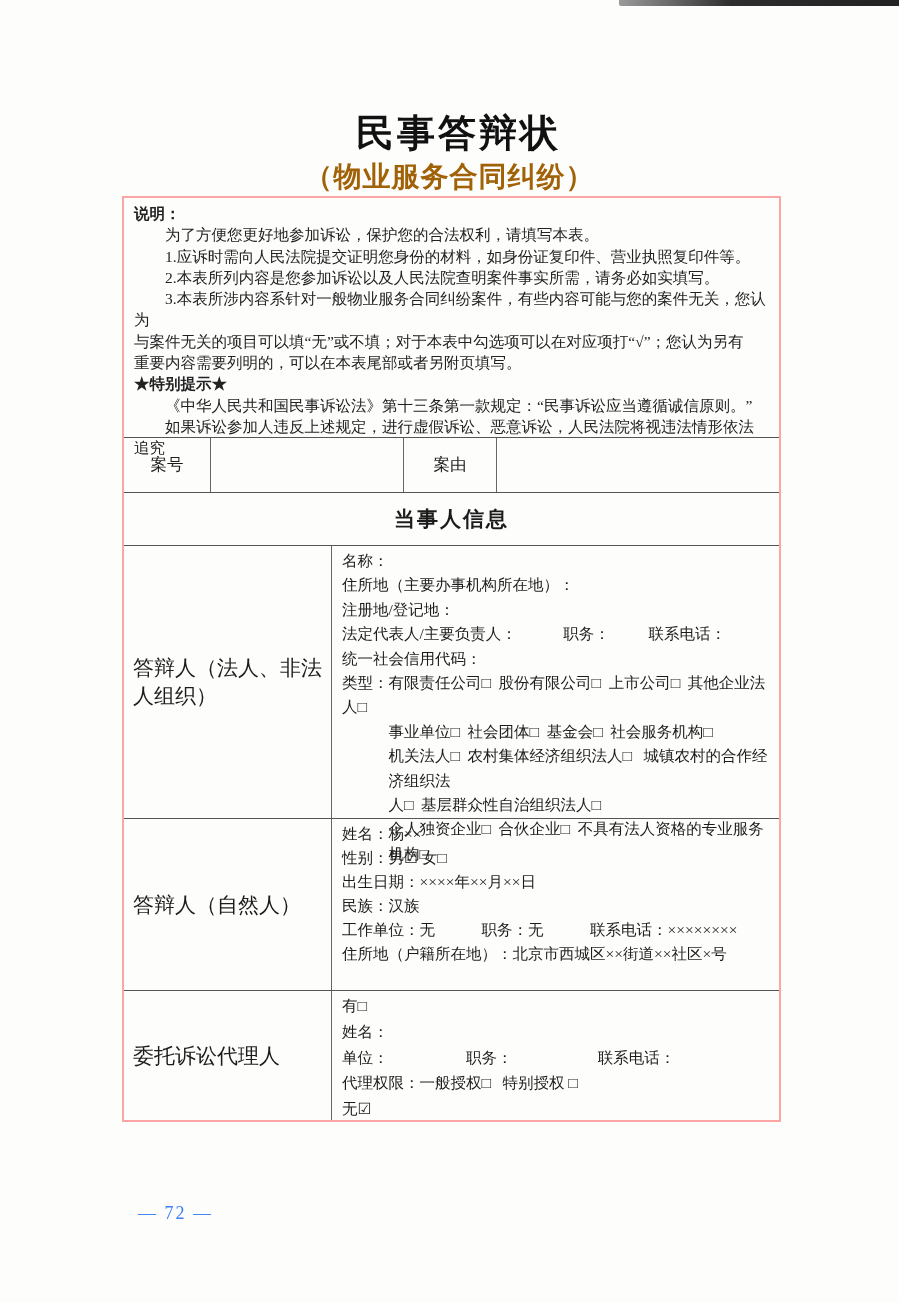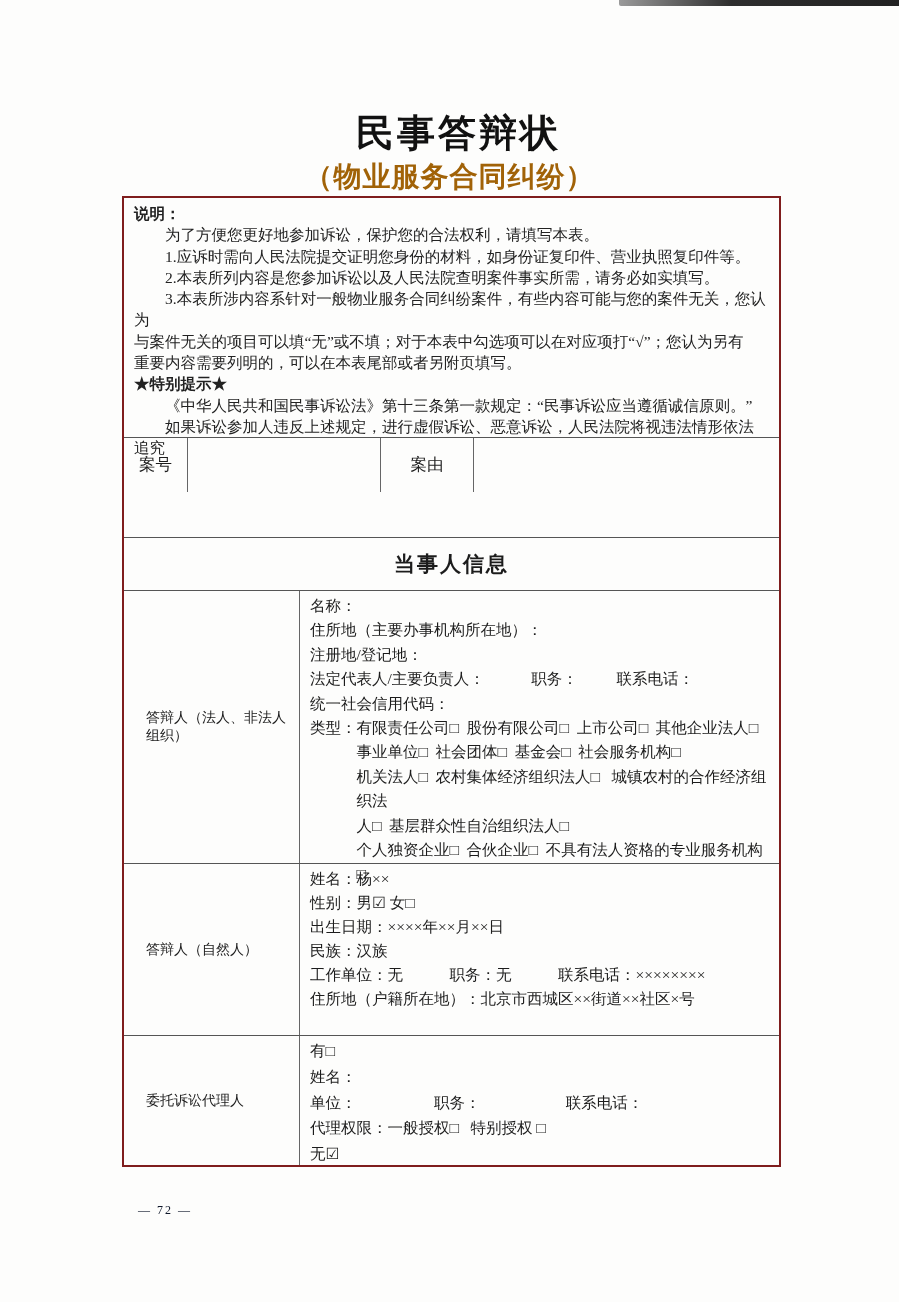--- a/index.html
+++ b/index.html
@@ -22,68 +22,68 @@
     text-align: center; font-size: 38px; font-weight: bold;
     letter-spacing: 3px; color: #111;
   }
   .subtitle {
     position: absolute; top: 158px; left: 0; width: 100%;
     text-align: center; font-size: 28px; font-weight: bold;
     letter-spacing: 1px; color: #a16207;
   }
   .doc-table {
     position: absolute; left: 122px; top: 196px; width: 659px;
-    border: 2px solid #7f1d1d;
+    border: 2px solid #fca5a5;
     background: #fdfdfc;
   }
   .instructions {
     height: 239px;
     padding: 5px 10px 4px 10px;
     font-size: 15.5px; line-height: 21.3px;
     color: #222;
   }
   .instructions .head { font-weight: bold; }
   .ind { text-indent: 2em; }
   .line { white-space: pre-wrap; }
   .case-row {
     display: flex; height: 55px;
     border-top: 1.5px solid #555;
   }
   .case-row .cell {
     display: flex; align-items: center; justify-content: center;
     font-size: 16.5px;
   }
-  .c-label1 { width: 64px; border-right: 1px solid #666; }
+  .c-label1 { width: 87px; border-right: 1px solid #666; }
   .c-val1   { width: 193px; border-right: 1px solid #666; }
   .c-label2 { width: 93px; border-right: 1px solid #666; }
   .c-val2   { flex: 1; }
   .party-header {
     height: 53px; border-top: 1.5px solid #555;
     display: flex; align-items: center; justify-content: center;
-    font-size: 21px; font-weight: bold; letter-spacing: 2px; margin-top: 45px;
+    font-size: 21px; font-weight: bold; letter-spacing: 2px;
   }
   .info-row { display: flex; border-top: 1.5px solid #555; }
   .info-row .label-cell {
-    width: 176px; border-right: 1px solid #666;
+    width: 208px; border-right: 1px solid #666;
     display: flex; align-items: center;
-    padding-left: 22px; font-size: 14px;
+    padding-left: 9px; font-size: 21px;
   }
   .info-row .content-cell {
     flex: 1; padding: 4px 8px 2px 10px; font-size: 15.5px;
   }
   .row-legal   { height: 273px; }
   .row-legal .content-cell   { line-height: 24.4px; padding-top: 3px; }
   .row-natural { height: 172px; }
   .row-natural .content-cell { line-height: 24px; padding-top: 3px; }
   .row-agent   { height: 130px; }
   .row-agent .content-cell   { line-height: 25.8px; padding-top: 2px; }
   .hang { padding-left: 3em; }
   .page-number {
     position: absolute; left: 138px; top: 1203px;
-    font-size: 12px; letter-spacing: 2px; color: #0f172a;
+    font-size: 18px; letter-spacing: 2px; color: #3b82f6;
   }
 </style>
 </head>
 <body>
 
 <div class="scan-bar"></div>
 
 <div class="title">民事答辩状</div>
 <div class="subtitle">（物业服务合同纠纷）</div>
 

